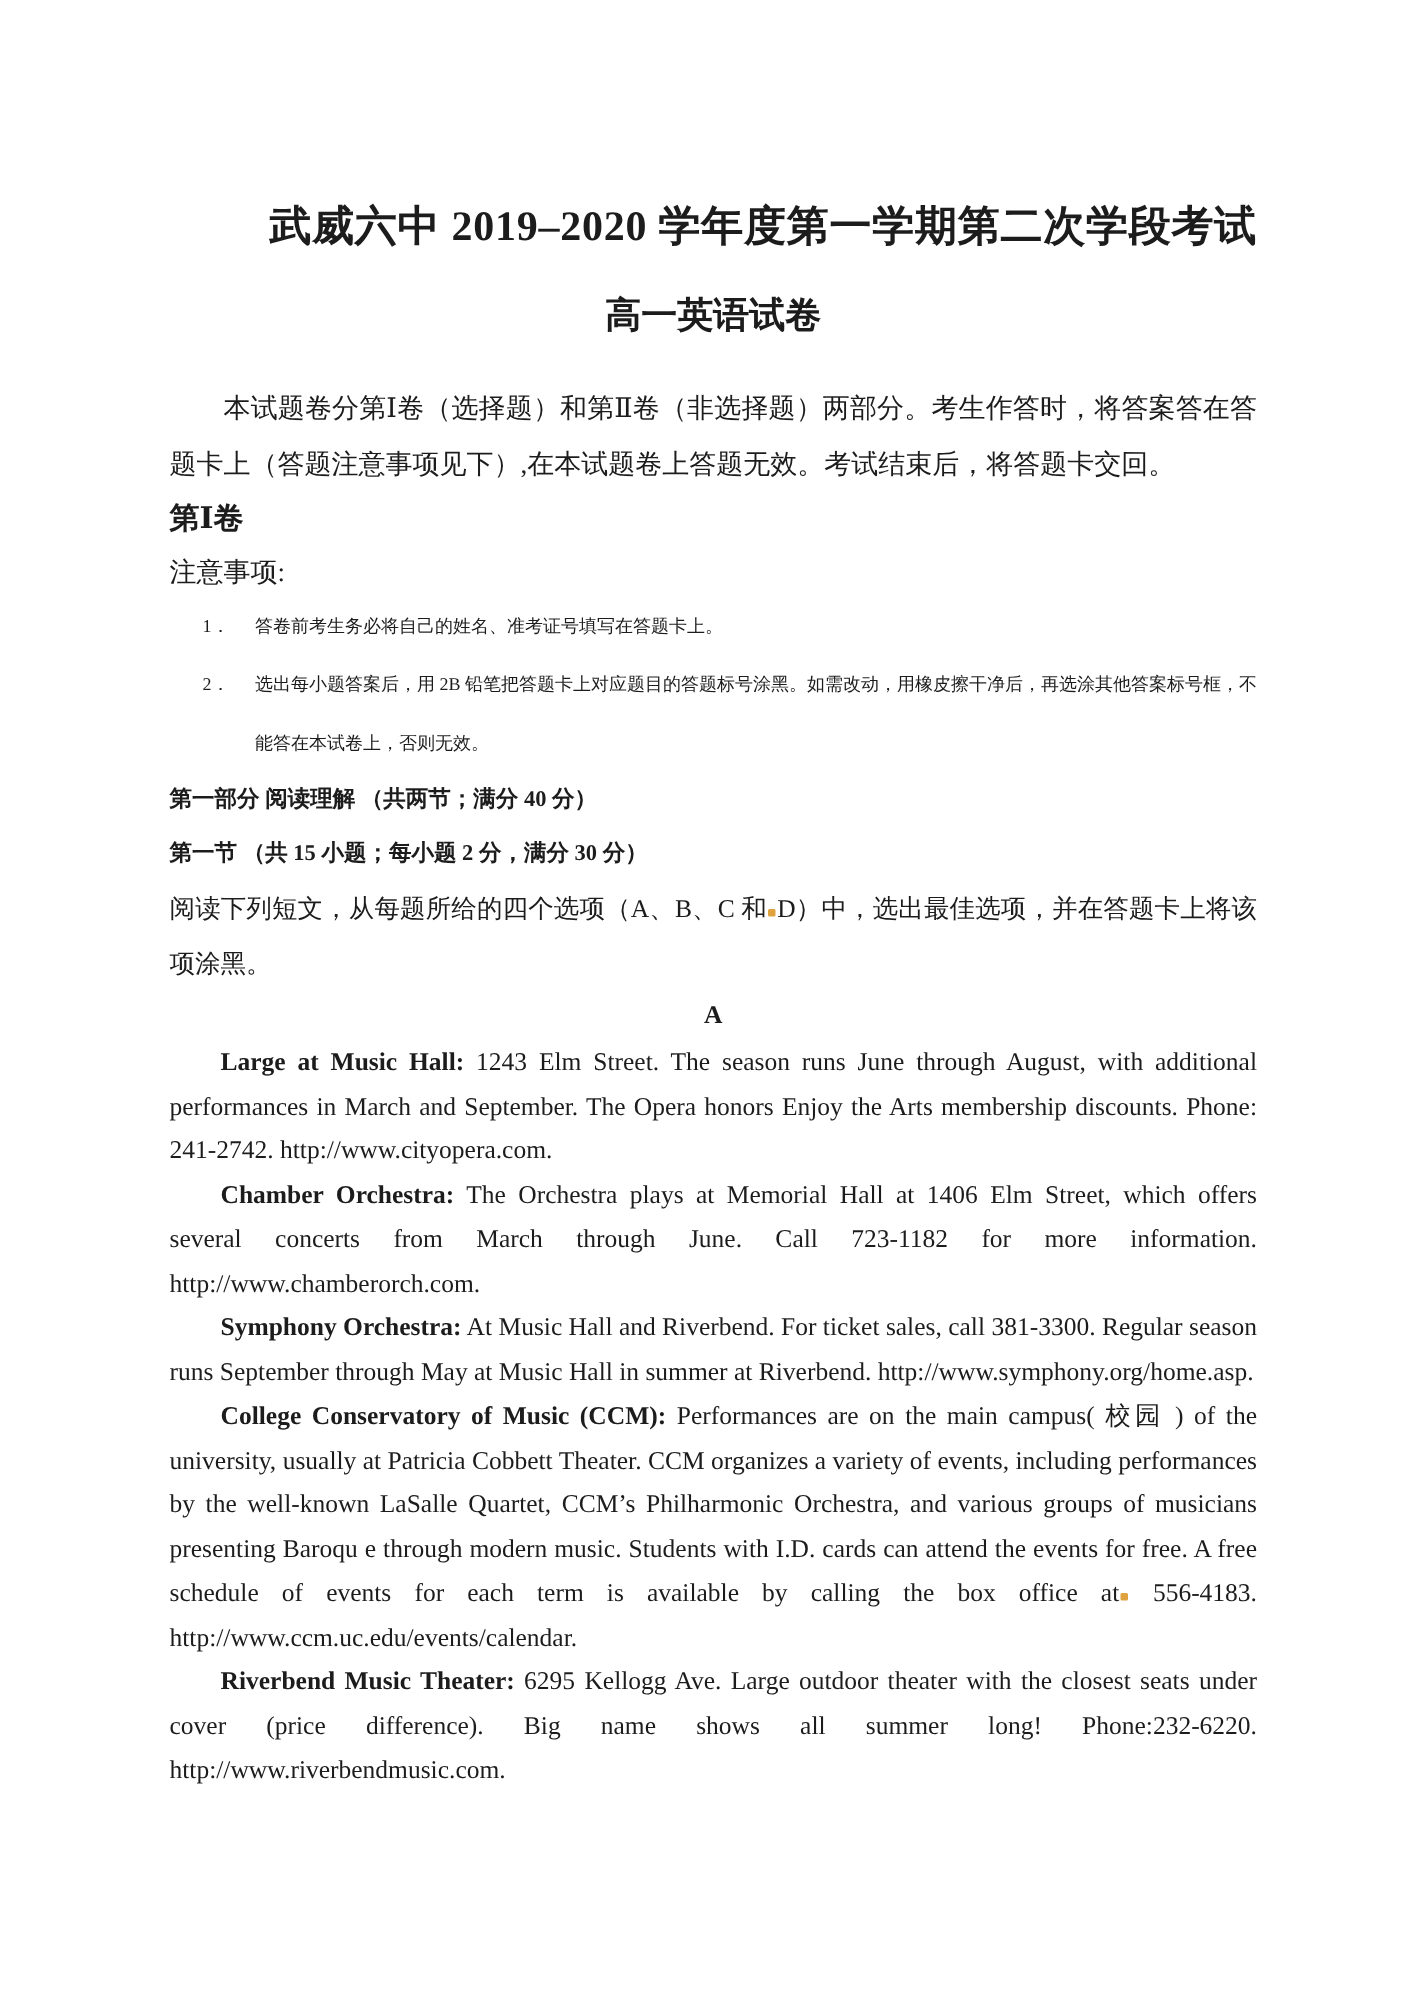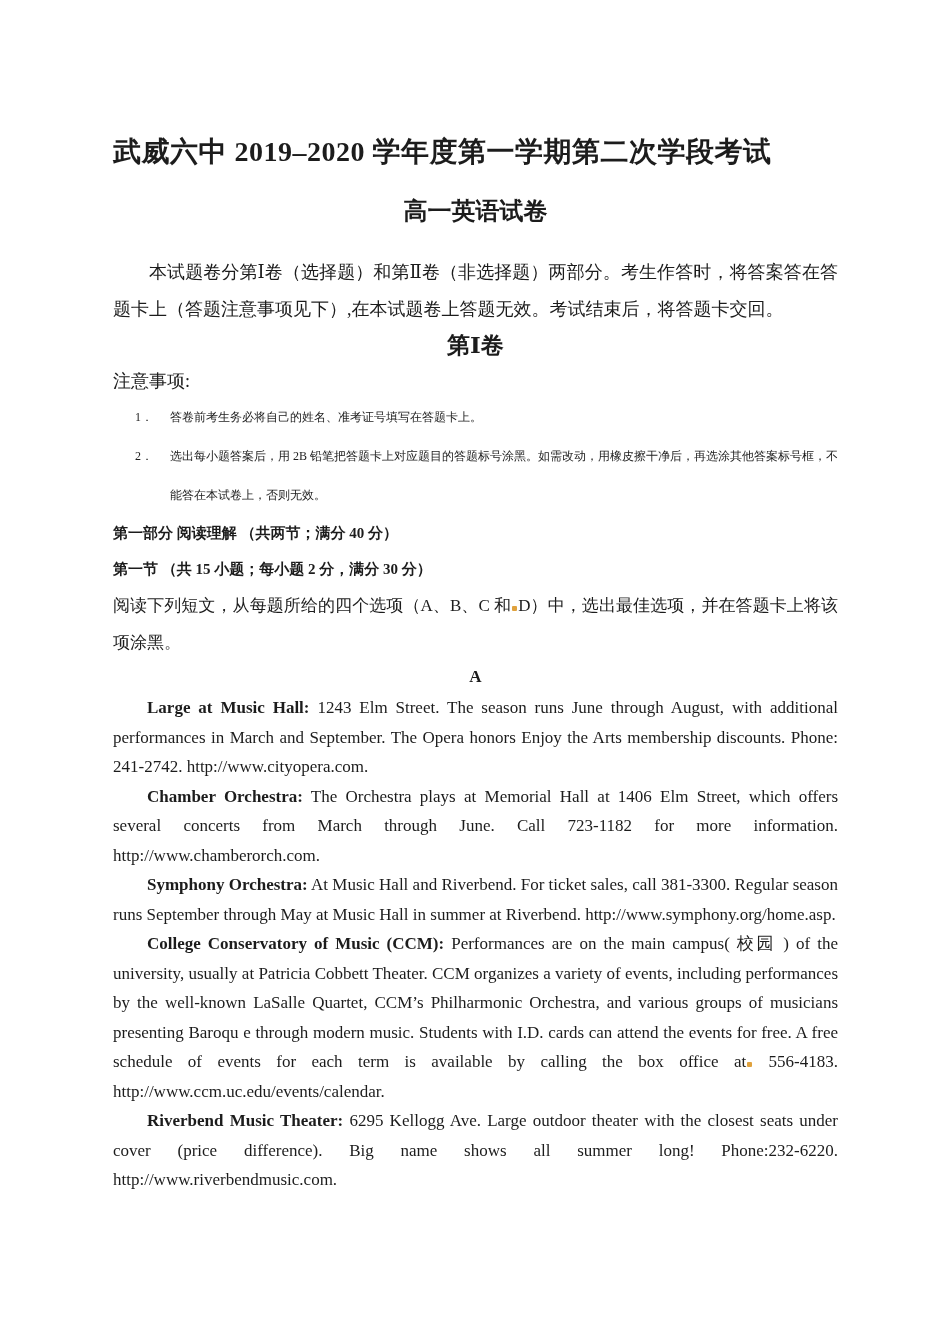--- a/index.html
+++ b/index.html
@@ -18,21 +18,21 @@
   .page {
     box-sizing: border-box;
     width: 950px;
     min-height: 1344px;
     padding: 134px 112px 40px 113px;
     background: #ffffff;
   }
   .title-main {
     font-size: 28px;
     font-weight: bold;
-    text-align: left;
+    text-align: right;
     line-height: 36px;
     margin: 0;
     letter-spacing: 0.5px;
   }
   .title-sub {
     font-size: 24px;
     font-weight: bold;
     text-align: center;
     line-height: 30px;
     margin: 26px 0 0 0;
@@ -41,23 +41,22 @@
     font-size: 18px;
     line-height: 37px;
     text-align: justify;
     margin: 0;
   }
   .intro {
     margin-top: 28px;
     text-indent: 2em;
   }
   .volume-heading {
-    font-size: 23px;
+    font-size: 20px;
     font-weight: bold;
-    text-align: center;
     line-height: 36px;
     margin: 0;
   }
   .notice-heading {
     font-size: 18px;
     font-weight: normal;
     line-height: 34px;
     margin: 0;
   }
   .notice-item {

